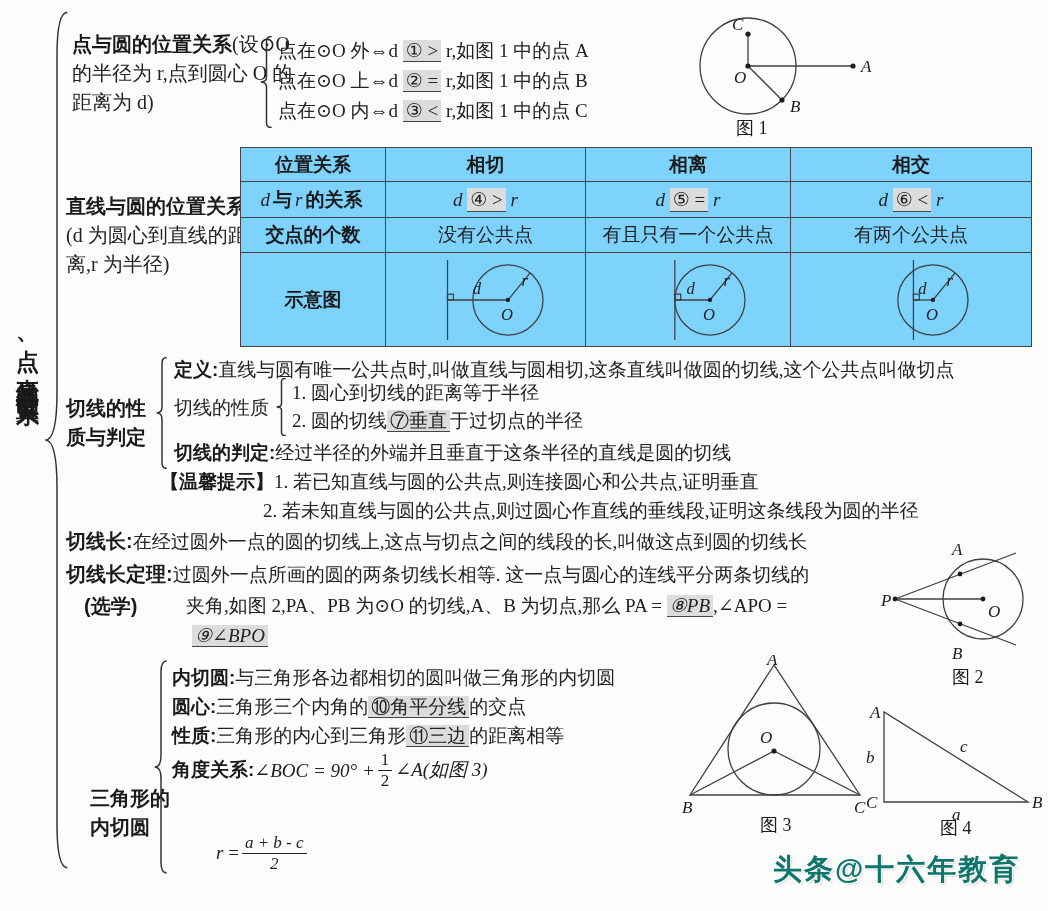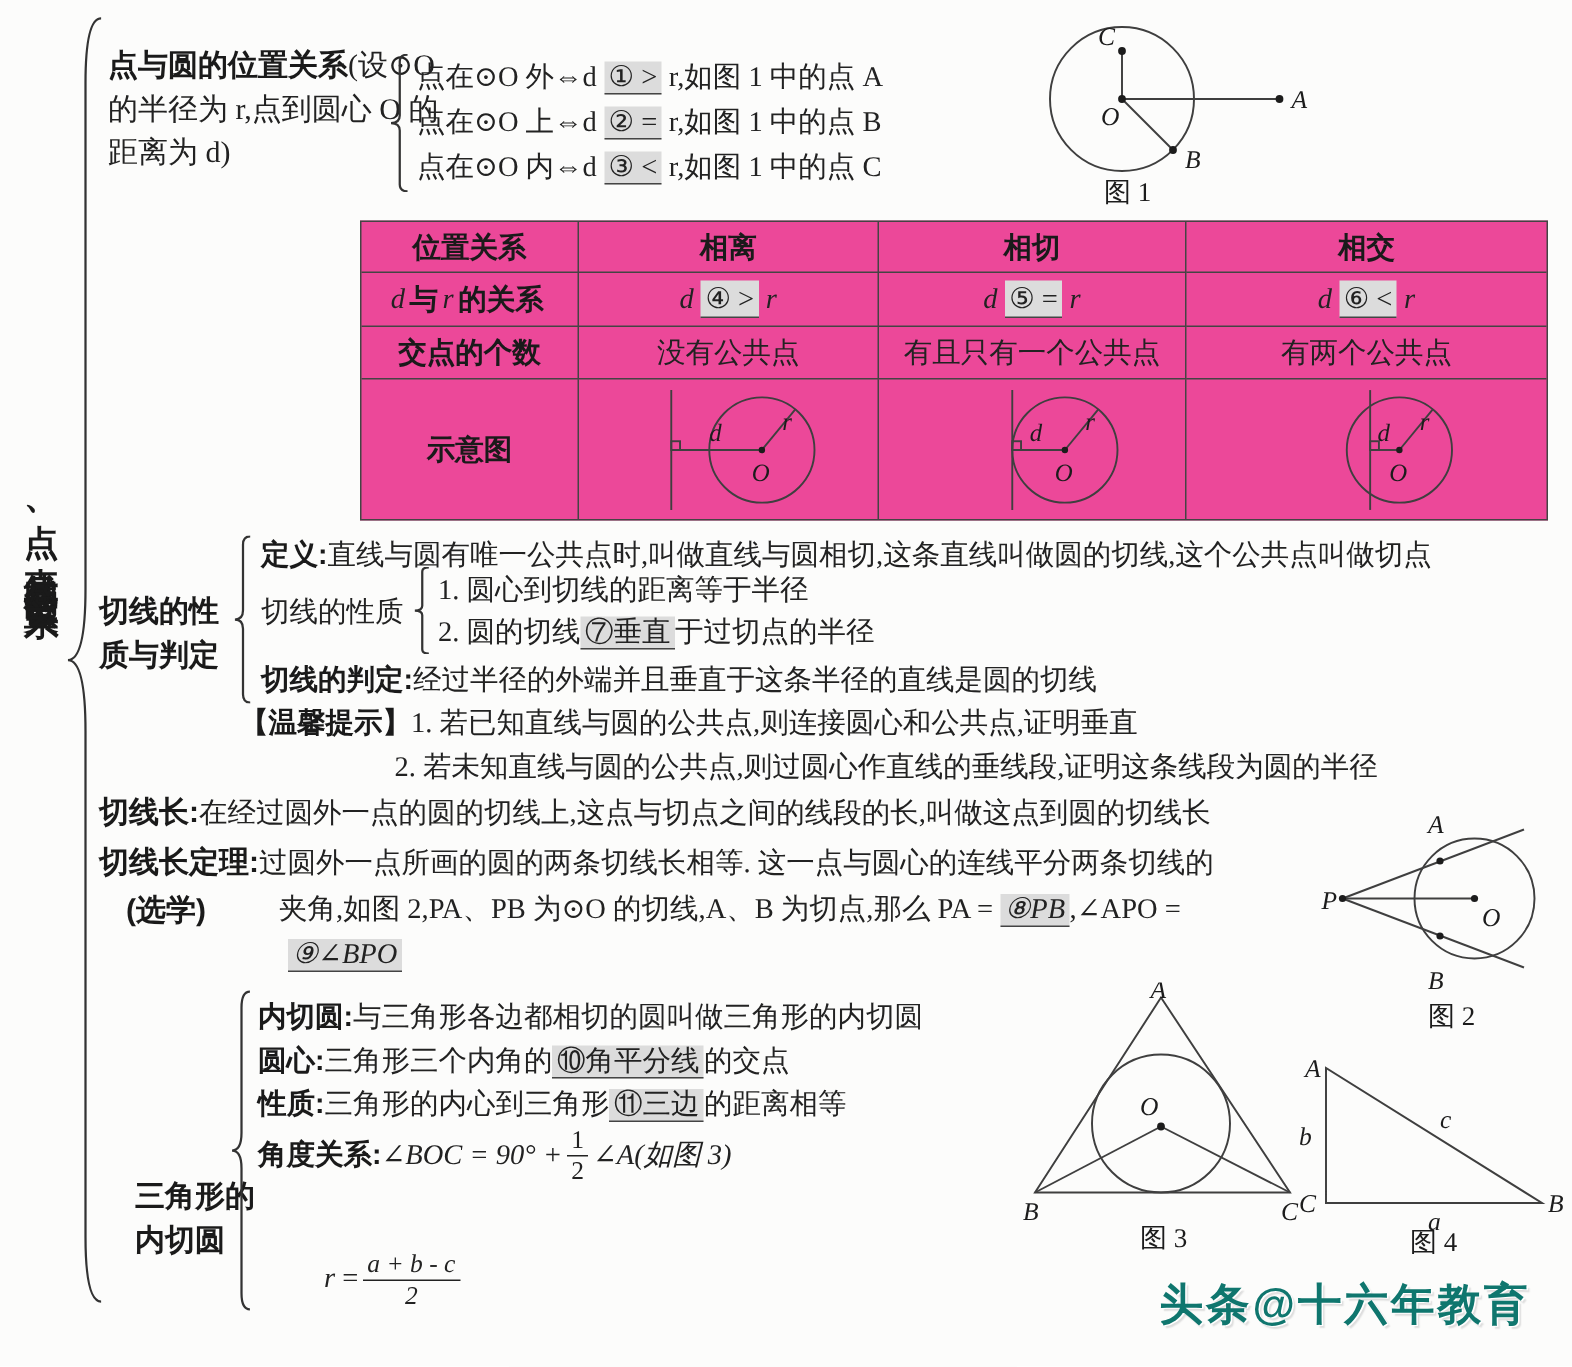--- a/index.html
+++ b/index.html
@@ -11,21 +11,21 @@
   .wrapblk{font-size:20px;line-height:29px;}
   .blank{background:#dcdcdc;border-bottom:1.5px solid #444;padding:0 3px;}
   .it{font-style:italic;}
   .gap{margin:0 3px;}
   .brace path{stroke:#333;stroke-width:1.5;fill:none;vector-effect:non-scaling-stroke;}
   svg.fig line,svg.fig circle,svg.fig polygon,svg.fig rect,svg.fig path{stroke:#3f3f3f;stroke-width:1.3;fill:none;}
   svg.fig .dot{fill:#1c1c1c;stroke:none;}
   svg.fig text{font-family:"Liberation Serif",serif;font-style:italic;font-size:17px;fill:#1c1c1c;stroke:none;}
   svg.fig text.cap{font-style:normal;font-size:18px;}
   .tbl{display:grid;grid-template-columns:145px 200px 205px 240px;grid-template-rows:34px 36px 35px 93px;
-       border:1.5px solid #444;background:#ec4899;}
+       border:1.5px solid #444;background:#7dd3fc;}
   .tbl>div{border-right:1.2px solid #444;border-bottom:1.2px solid #444;display:flex;
            align-items:center;justify-content:center;font-size:19px;}
   .tbl>div:nth-child(4n){border-right:none;}
   .tbl>div:nth-last-child(-n+4){border-bottom:none;}
   .frac{display:inline-flex;flex-direction:column;align-items:center;vertical-align:middle;
         line-height:1.15;font-size:17px;margin:0 3px;}
   .frac .fn{border-bottom:1.3px solid #222;padding:0 3px;}
   .vtitle{writing-mode:vertical-rl;font-size:23px;letter-spacing:3px;}
   .wm{font-family:"Liberation Sans","DejaVu Sans",sans-serif;font-weight:bold;font-size:29px;
       color:#0f766e;text-shadow:1px 1px 0 #fff,2px 2px 1px #ddd;letter-spacing:2px;margin-left:21px;}
@@ -72,25 +72,28 @@
       <circle class="dot" cx="205" cy="58" r="2.6"></circle>
       <circle class="dot" cx="134" cy="92" r="2.6"></circle>
     </g>
     <text x="86" y="75">O</text>
     <text x="84" y="22">C</text>
     <text x="213" y="64">A</text>
     <text x="142" y="104">B</text>
     <text class="cap" x="88" y="126">图 1</text>
   </svg>
 
+  <div class="abs wrapblk" style="left:66px;top:192px;width:182px;">
+    <span class="hei">直线与圆的位置关系</span><span>(d 为圆心到直线的距离,r 为半径)</span>
+  </div>
 
   <div class="abs tbl" style="left:240px;top:147px;width:790px;">
     <div class="hei">位置关系</div>
+    <div class="hei">相切</div>
     <div class="hei">相离</div>
-    <div class="hei">相切</div>
     <div class="hei">相交</div>
 
     <div>
       <span class="it">d</span>
       <span class="hei gap">与</span>
       <span class="it">r</span>
       <span class="hei gap">的关系</span>
     </div>
     <div>
       <span class="it">d</span>&nbsp;<span class="blank">④ &gt;</span>&nbsp;<span class="it">r</span>

